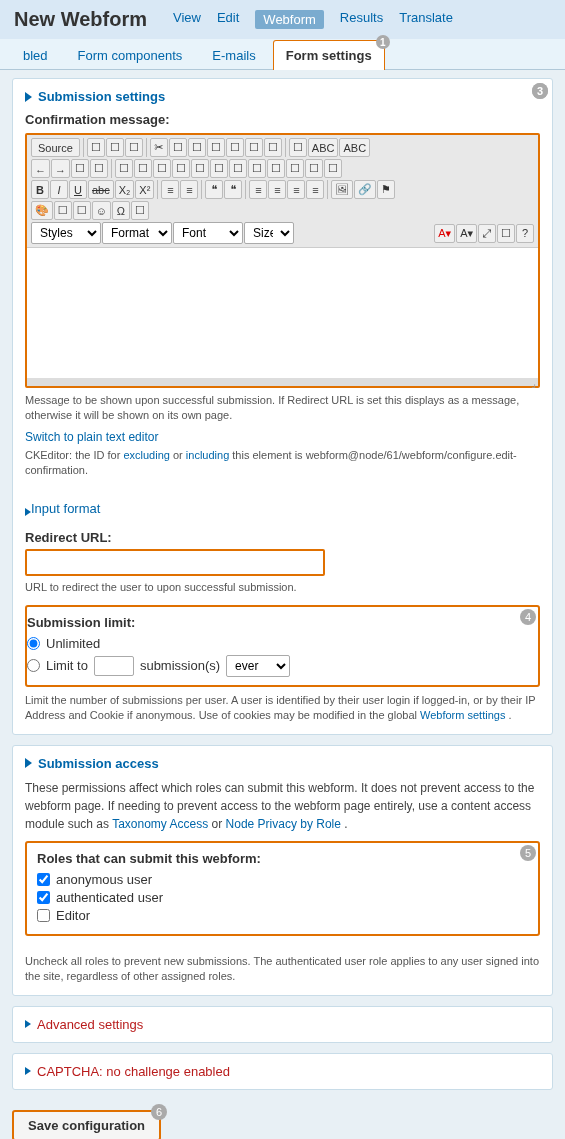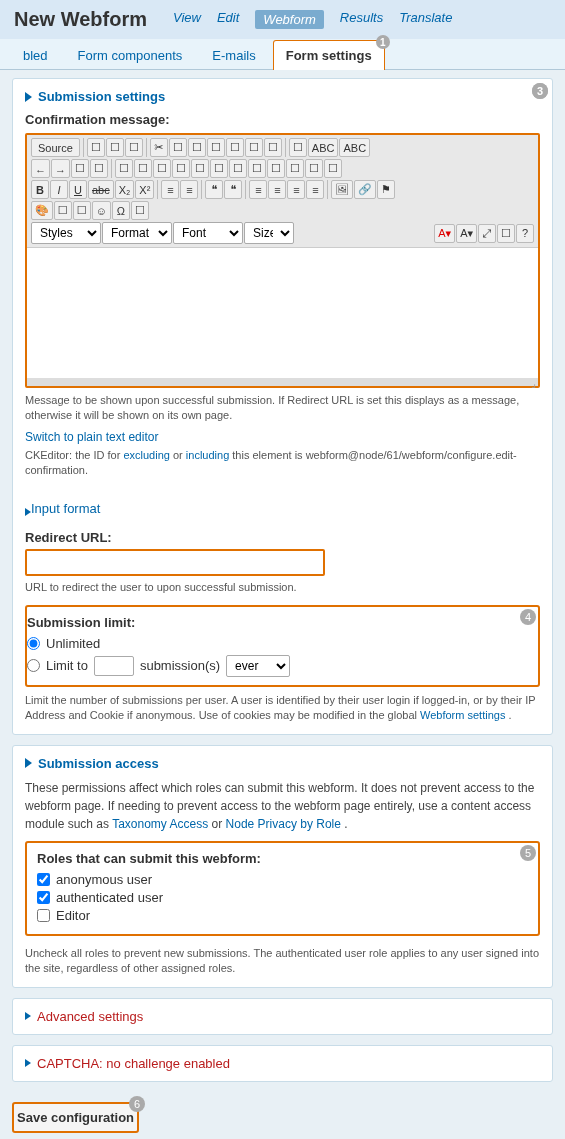--- a/index.html
+++ b/index.html
@@ -29,21 +29,20 @@
     }
     .nav-links {
       display: flex;
       gap: 16px;
     }
     .nav-link {
       color: #0066aa;
       text-decoration: none;
       font-size: 13px;
       cursor: pointer;
-      font-style: italic;
     }
     .nav-link.active {
       background: #7aabcf;
       color: #fff;
       padding: 2px 8px;
       border-radius: 2px;
     }
 
     
     .tab-bar {
@@ -324,21 +323,21 @@
       font-size: 13px;
       cursor: pointer;
       padding: 6px 0;
     }
 
     
     .save-btn {
       background: #f5f5f5;
       border: 2px solid #e07000;
       border-radius: 3px;
-      padding: 6px 3px;
+      padding: 6px 14px;
       font-size: 13px;
       font-weight: bold;
       cursor: pointer;
       color: #333;
     }
 
     
     em { font-style: italic; }
     strong { font-weight: bold; }
 
@@ -584,21 +583,21 @@
           <span>authenticated user</span>
         </div>
         <div class="checkbox-row">
           <input type="checkbox" style="">
           <span>Editor</span>
         </div>
       </div>
       <span class="section-num" style="top:4px;">5</span>
     </div>
 
-    <p class="help-text" style="margin-top:10px;">
+    <p class="help-text" style="margin-top:18px;">
       <span>Uncheck all roles to prevent new submissions. The authenticated user role applies to any user signed into the site, regardless of other assigned roles.</span>
     </p>
   </div>
 
   
   <div class="section" style="padding:4px 12px;">
     <div class="collapsible-row">
       <span class="arrow-right"></span>
       <span>Advanced settings</span>
     </div>

